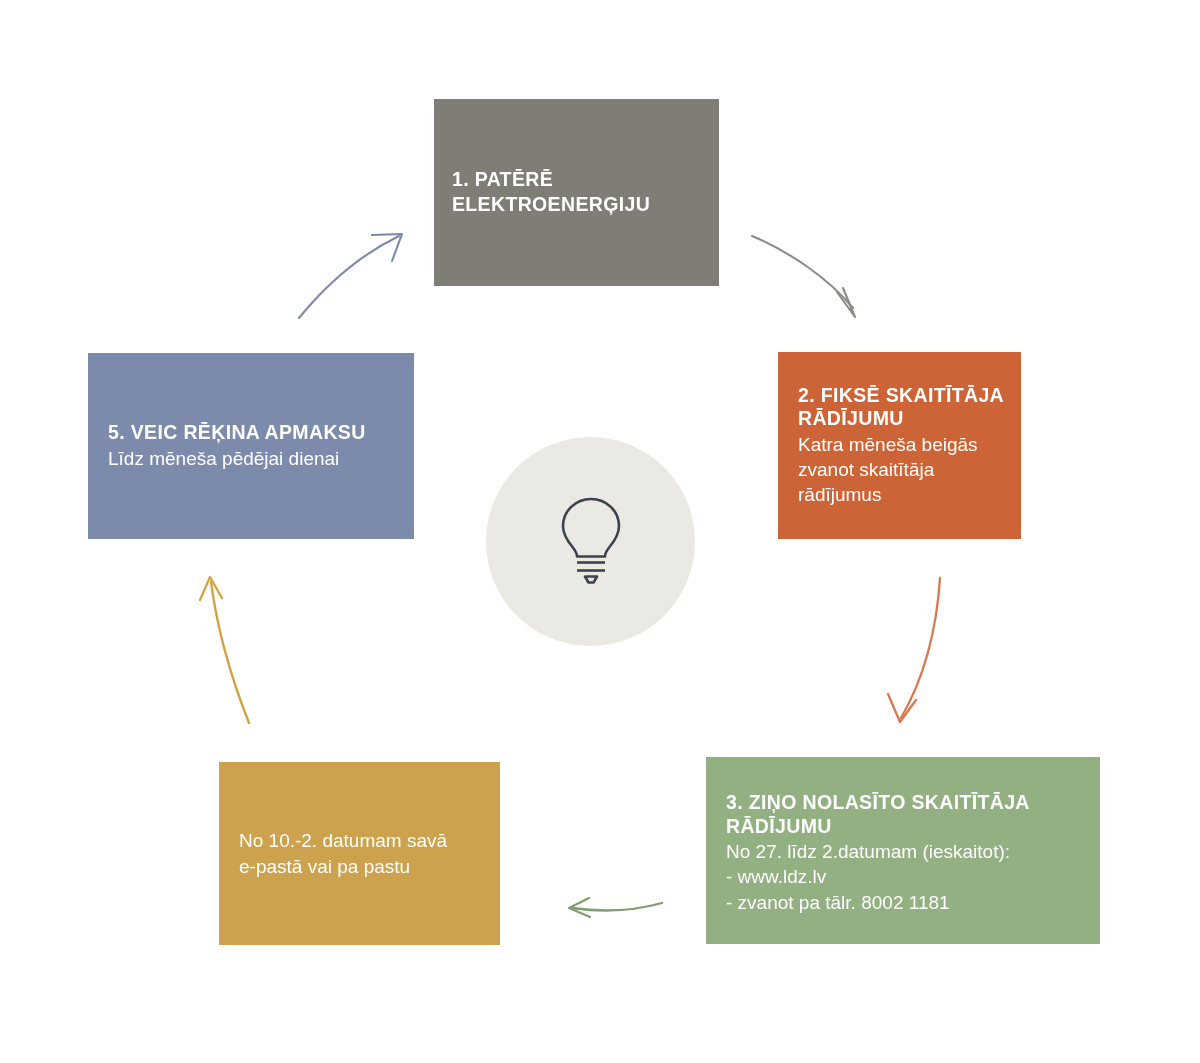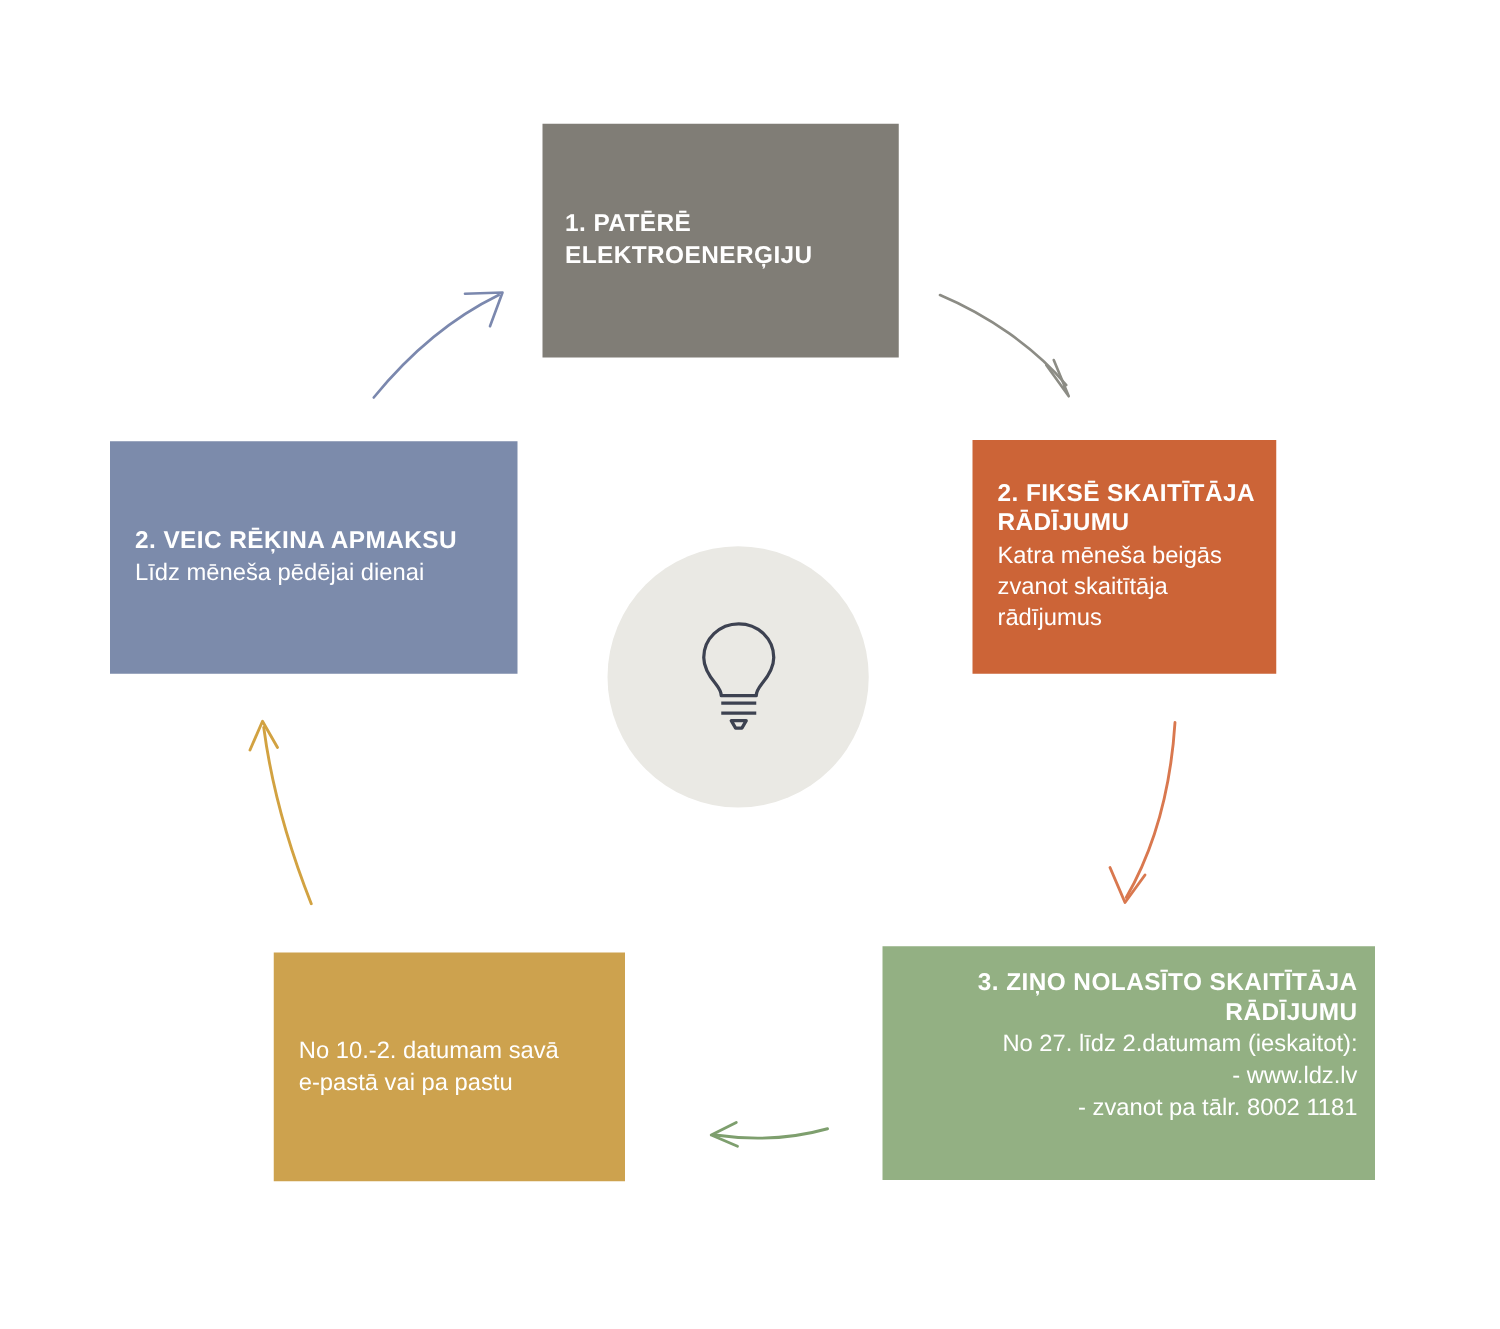--- a/index.html
+++ b/index.html
@@ -65,21 +65,21 @@
     left: 778px;  top: 352px;  width: 243px;  height: 187px;
     padding: 0 14px 0 20px;
     background: #cc6437;
   }
   #box-3 {
     left: 706px;  top: 757px;  width: 394px;  height: 187px;
     padding: 0 14px 0 20px;
     background: #93b083;
     justify-content: flex-start;
   }
-  #box-3-inner { margin-top: 18px; text-align: right; }
+  #box-3-inner { margin-top: 34px; }
 
   #box-4 {
     left: 219px;  top: 762px;  width: 281px;  height: 183px;
     padding: 0 14px 0 20px;
     background: #cda css;
     background: #cda24e;
   }
   #box-5 {
     left: 88px;  top: 353px;  width: 326px;  height: 186px;
     padding: 0 14px 0 20px;
@@ -155,21 +155,21 @@
 - zvanot pa tālr. 8002 1181</div>
     </div>
   </div>
 
   <div class="step-box" id="box-4" style="background: rgb(205, 162, 78);">
     <div class="step-desc">No 10.-2. datumam savā
 e-pastā vai pa pastu</div>
   </div>
 
   <div class="step-box" id="box-5" style="background: rgb(124, 139, 171);">
-    <div class="step-title">2. VEIC RĒĶINA APMAKSU</div>
+    <div class="step-title">5. VEIC RĒĶINA APMAKSU</div>
     <div class="step-desc">Līdz mēneša pēdējai dienai</div>
   </div>
 
   <div id="hub" style="background: rgb(234, 233, 228);">
     <svg id="bulb-icon" width="66" height="92" viewBox="0 0 66 92" aria-hidden="true">
 
       <path d="M 33 3
                C 17.5 3 5 15 5 30
                C 5 38.5 9.5 45 14.5 51
                C 17.5 54.8 19 57.5 19 60.5

